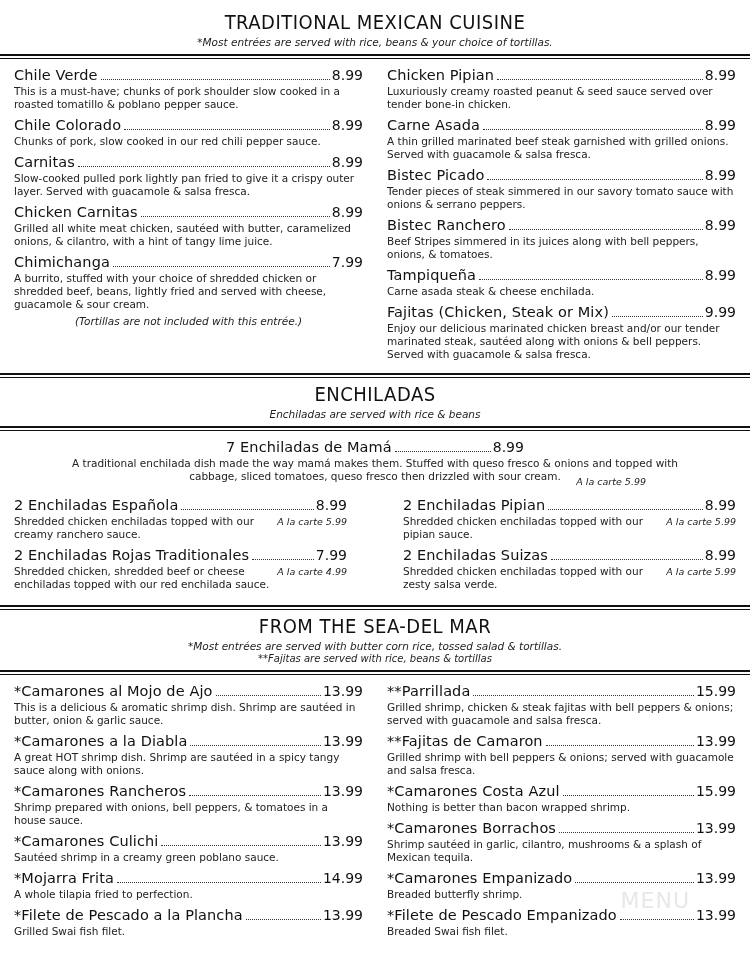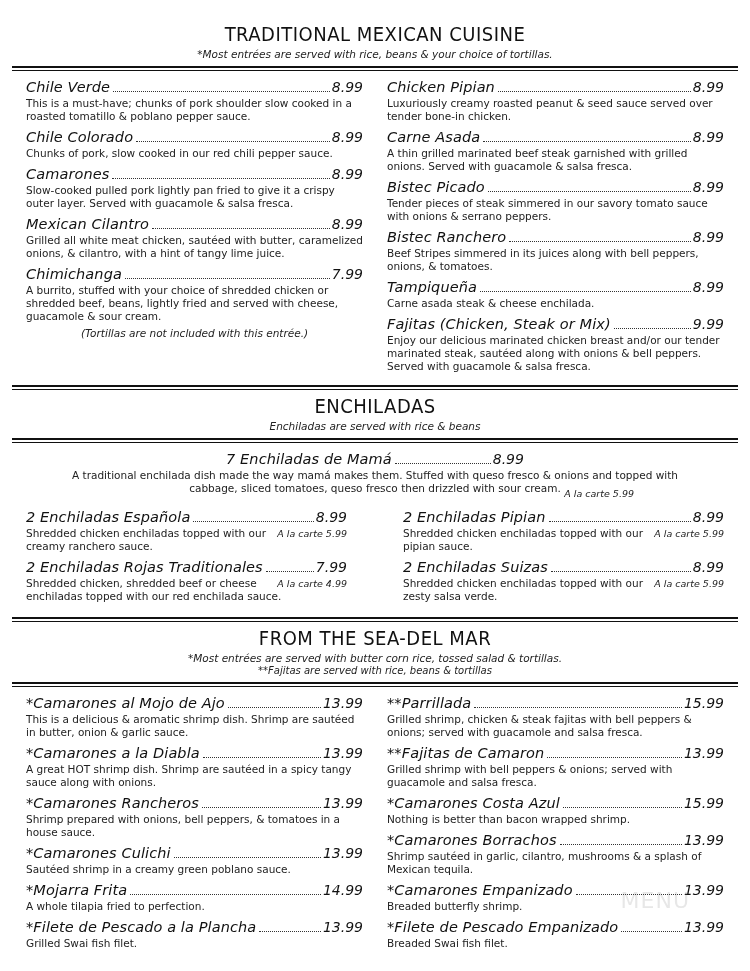--- a/index.html
+++ b/index.html
@@ -11,21 +11,21 @@
     height: 971px;
     background: #ffffff;
     font-family: "DejaVu Sans", sans-serif;
     color: #1a1a1a;
     overflow: hidden;
   }
   .page {
     width: 750px;
     height: 971px;
     position: relative;
-    padding: 12px;
+    padding: 0;
     box-sizing: border-box;
   }
 
   
   .section-title {
     text-align: center;
     font-family: "DejaVu Sans", sans-serif;
     font-size: 20px;
     letter-spacing: 0.5px;
     font-weight: 400;
@@ -76,21 +76,20 @@
   
   .item {
     margin: 0 0 6px 0;
   }
   .item-head {
     display: flex;
     align-items: baseline;
     width: 100%;
     font-size: 14.5px;
     color: #111;
-    font-style: italic;
   }
   .item-name {
     white-space: nowrap;
     font-size: 14.5px;
     letter-spacing: 0.1px;
   }
   .dots {
     flex: 1 1 auto;
     border-bottom: 1.5px dotted #333;
     margin: 0 2px 4px 3px;
@@ -180,30 +179,30 @@
           <div class="item-head">
             <span class="item-name">Chile Colorado</span>
             <span class="dots"></span>
             <span class="item-price">8.99</span>
           </div>
           <div class="item-desc">Chunks of pork, slow cooked in our red chili pepper sauce.</div>
         </div>
 
         <div class="item">
           <div class="item-head">
-            <span class="item-name">Camarones</span>
+            <span class="item-name">Carnitas</span>
             <span class="dots"></span>
             <span class="item-price">8.99</span>
           </div>
           <div class="item-desc">Slow-cooked pulled pork lightly pan fried to give it a crispy outer layer. Served with guacamole &amp; salsa fresca.</div>
         </div>
 
         <div class="item">
           <div class="item-head">
-            <span class="item-name">Mexican Cilantro</span>
+            <span class="item-name">Chicken Carnitas</span>
             <span class="dots"></span>
             <span class="item-price">8.99</span>
           </div>
           <div class="item-desc">Grilled all white meat chicken, sautéed with butter, caramelized onions, &amp; cilantro, with a hint of tangy lime juice.</div>
         </div>
 
         <div class="item">
           <div class="item-head">
             <span class="item-name">Chimichanga</span>
             <span class="dots"></span>

